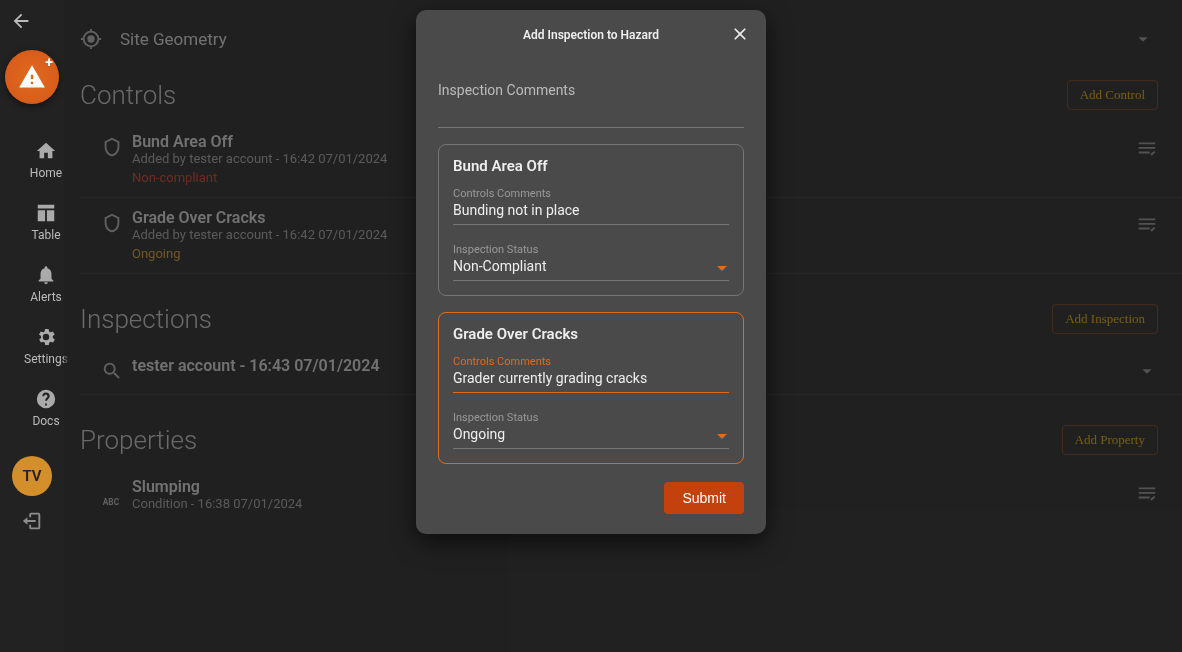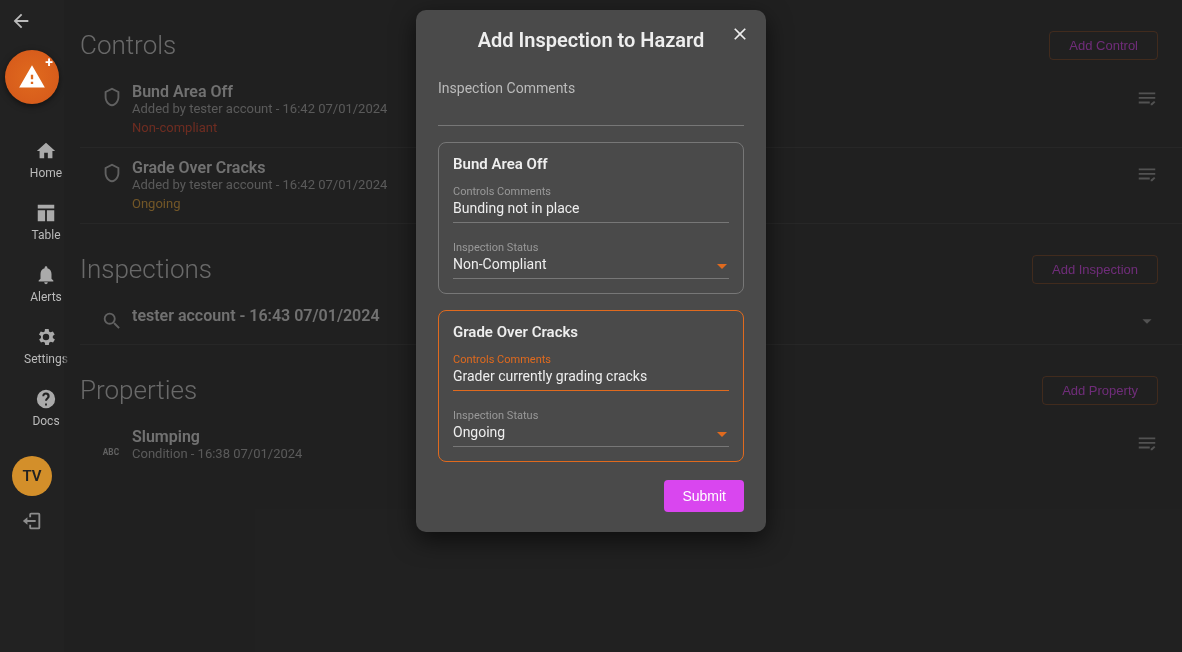--- a/index.html
+++ b/index.html
@@ -86,26 +86,27 @@
     pointer-events:none;
   }
   .sec-header {
     font-size:26px; font-weight:300; color:#ccc;
     padding: 30px 0 12px 0;
     display:flex; align-items:center; justify-content:space-between;
     padding-right: 24px;
     gap: 19px;
   }
   .add-btn {
-    font-size:13px; color:#d946ef;
+    font-size:13px; color:#eab308;
     border: 1px solid rgba(224,106,30,.4);
     border-radius:4px;
-    padding: 6px 19px;
+    padding: 6px 12px;
     background: transparent;
     cursor:pointer;
+    font-family:Liberation Serif, serif;
   }
   .list-item {
     display:flex;
     padding: 10px 24px 12px 12px;
     position: relative;
     border-bottom: 1px solid #3a3a3a;
   }
   .list-item .lead-icon {
     width:40px; display:flex; align-items:flex-start; justify-content:center;
     padding-top:4px;
@@ -144,22 +145,22 @@
     color: #ddd;
     display:flex; flex-direction:column;
   }
   .modal .close {
     position:absolute; top:12px; right:14px;
     width:24px; height:24px; cursor:pointer;
     display:flex; align-items:center; justify-content:center;
   }
   .modal .close svg { width:20px; height:20px; fill:#eee; }
   .modal-title {
-    text-align:center; font-size:20px; font-weight:600; color:#eee;
-    margin-bottom: 28px;
+    text-align:center; font-size:12px; font-weight:600; color:#eee;
+    margin-bottom: 40px;
   }
   .field-lbl { font-size:14px; color:#bbb; margin-bottom: 4px; }
   .underline {
     border: none; border-bottom: 1px solid #777;
     background: transparent; height: 26px; width:100%;
     color:#fff; font-size:14px; outline:none;
   }
   .card {
     border: 1px solid #777;
     border-radius: 8px;
@@ -187,21 +188,21 @@
     border-right:5px solid transparent;
     border-top:5px solid #e06a1e;
   }
   .sel-val {
     font-size:14px; color:#eee; padding:2px 0 6px 0;
     border-bottom:1px solid #777;
   }
   .submit {
     align-self:flex-end;
     margin-top: 18px;
-    background:#d946ef;
+    background:#c2410c;
     color:#fff;
     border:none;
     border-radius:4px;
     padding: 8px 18px;
     font-size:14px;
     cursor:pointer;
   }
 
   .nav-group { display:flex; flex-direction:column; align-items:center; width:100%;margin-left:28px; }
 </style>
@@ -258,20 +259,29 @@
   <div class="logout">
     <svg viewBox="0 0 24 24">
         <path d="M16 13v-2H7V8l-5 4 5 4v-3h9zm3-10H11a2 2 0 00-2 2v3h2V5h8v14h-8v-3H9v3a2 2 0 002 2h8a2 2 0 002-2V5a2 2 0 00-2-2z"></path>
       </svg>
   </div>
 </aside>
 
 <main class="main">
   <div class="page-title">DUMP-A-9</div>
 
+  <div class="section-site-geom">
+    <svg viewBox="0 0 24 24">
+        <path d="M12 8a4 4 0 100 8 4 4 0 000-8zm8.94 3A9 9 0 0013 3.06V1h-2v2.06A9 9 0 003.06 11H1v2h2.06A9 9 0 0011 20.94V23h2v-2.06A9 9 0 0020.94 13H23v-2h-2.06zM12 19a7 7 0 110-14 7 7 0 010 14z"></path>
+      </svg>
+    <span class="txt">Site Geometry</span>
+    <svg class="chev" viewBox="0 0 24 24">
+        <path d="M7 10l5 5 5-5z" fill="#999"></path>
+      </svg>
+  </div>
 
   <div class="sec-header">
     <span>Controls</span>
     <button class="add-btn">Add Control</button>
   </div>
 
   <div class="list-item">
     <div class="lead-icon">
         <svg viewBox="0 0 24 24">
           <path d="M12 2l8 4v6c0 5-3.4 9.7-8 10-4.6-.3-8-5-8-10V6l8-4zm0 2.2L6 7v5c0 3.9 2.6 7.6 6 8 3.4-.4 6-4.1 6-8V7l-6-2.8z"></path>

